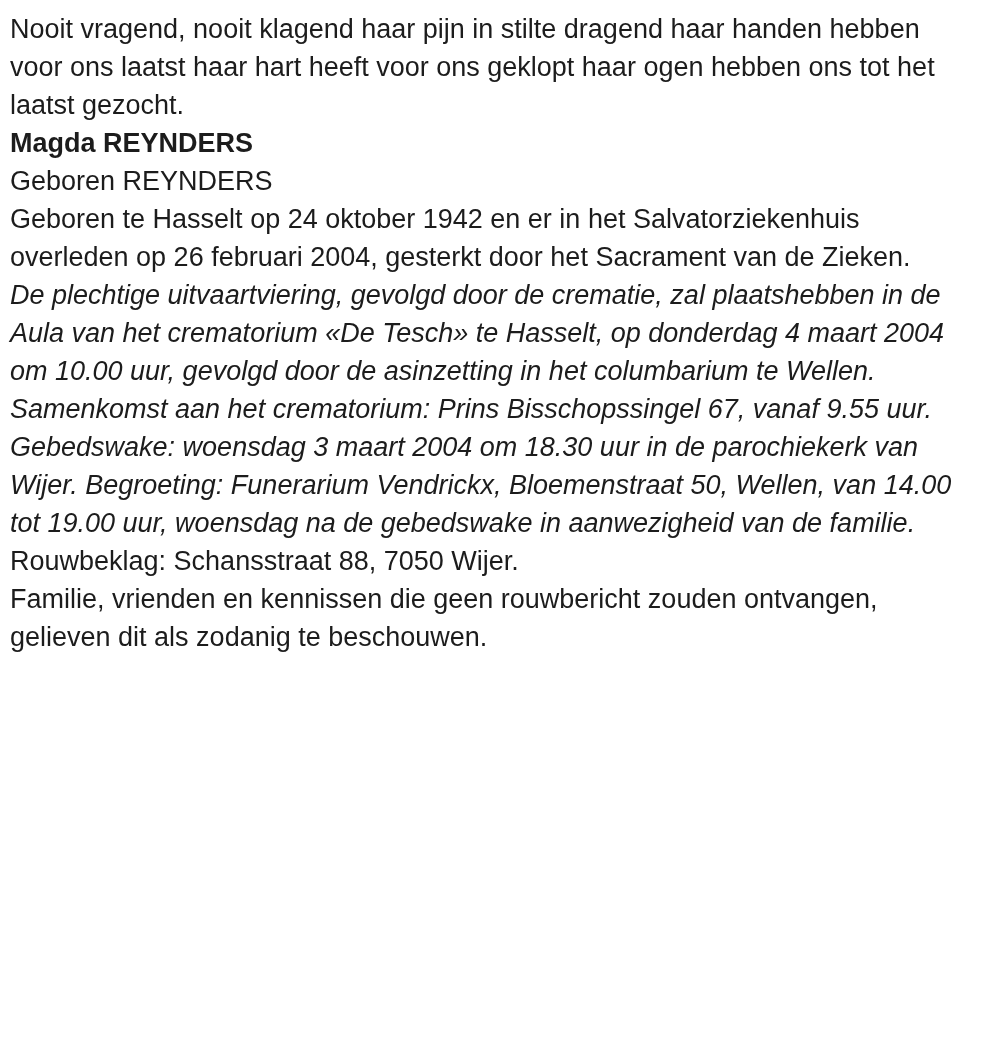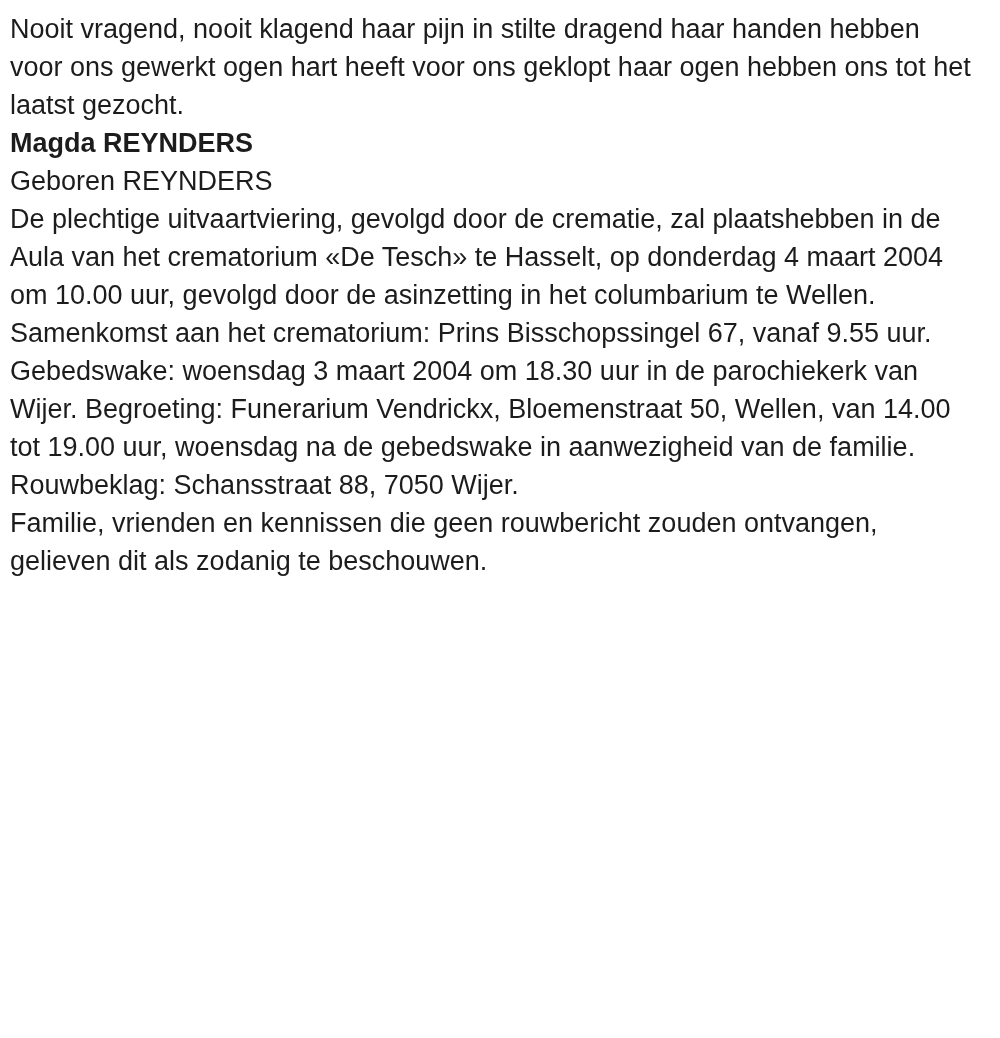--- a/index.html
+++ b/index.html
@@ -21,34 +21,35 @@
   }
   .page p {
     margin: 0;
     max-width: 962px;
   }
   .intro          { margin-bottom: 47px; }
   .deceased-name  { font-weight: bold; margin-bottom: 9px; }
   .relation       { margin-bottom: 9px; }
   .spouse-name    { margin-bottom: 45px; }
   .birth-death    { margin-bottom: 46px; }
-  .service        { margin-bottom: 57px; }
+  .service        { margin-bottom: 57px; font-style: italic; }
   .condolence     { margin-bottom: 39px; }
   .closing        { margin-bottom: 0; }
 </style>
 </head>
 <body>
 
 <div class="page">
-  <p class="intro">Nooit vragend, nooit klagend haar pijn in stilte dragend haar handen hebben voor ons gewerkt ogen hart heeft voor ons geklopt haar ogen hebben ons tot het laatst gezocht.</p>
+  <p class="intro">Nooit vragend, nooit klagend haar pijn in stilte dragend haar handen hebben voor ons laatst haar hart heeft voor ons geklopt haar ogen hebben ons tot het laatst gezocht.</p>
 
   <p class="deceased-name">Magda REYNDERS</p>
 
 
   <p class="spouse-name">Geboren REYNDERS</p>
 
+  <p class="birth-death">Geboren te Hasselt op 24 oktober 1942 en er in het Salvatorziekenhuis overleden op 26 februari 2004, gesterkt door het Sacrament van de Zieken.</p>
 
   <p class="service">De plechtige uitvaartviering, gevolgd door de crematie, zal plaatshebben in de Aula van het crematorium «De Tesch» te Hasselt, op donderdag 4 maart 2004 om 10.00 uur, gevolgd door de asinzetting in het columbarium te Wellen. Samenkomst aan het crematorium: Prins Bisschopssingel 67, vanaf 9.55 uur. Gebedswake: woensdag 3 maart 2004 om 18.30 uur in de parochiekerk van Wijer. Begroeting: Funerarium Vendrickx, Bloemenstraat 50, Wellen, van 14.00 tot 19.00 uur, woensdag na de gebedswake in aanwezigheid van de familie.</p>
 
   <p class="condolence">Rouwbeklag: Schansstraat 88, 7050 Wijer.</p>
 
   <p class="closing">Familie, vrienden en kennissen die geen rouwbericht zouden ontvangen, gelieven dit als zodanig te beschouwen.</p>
 </div>
 
 </body></html>

